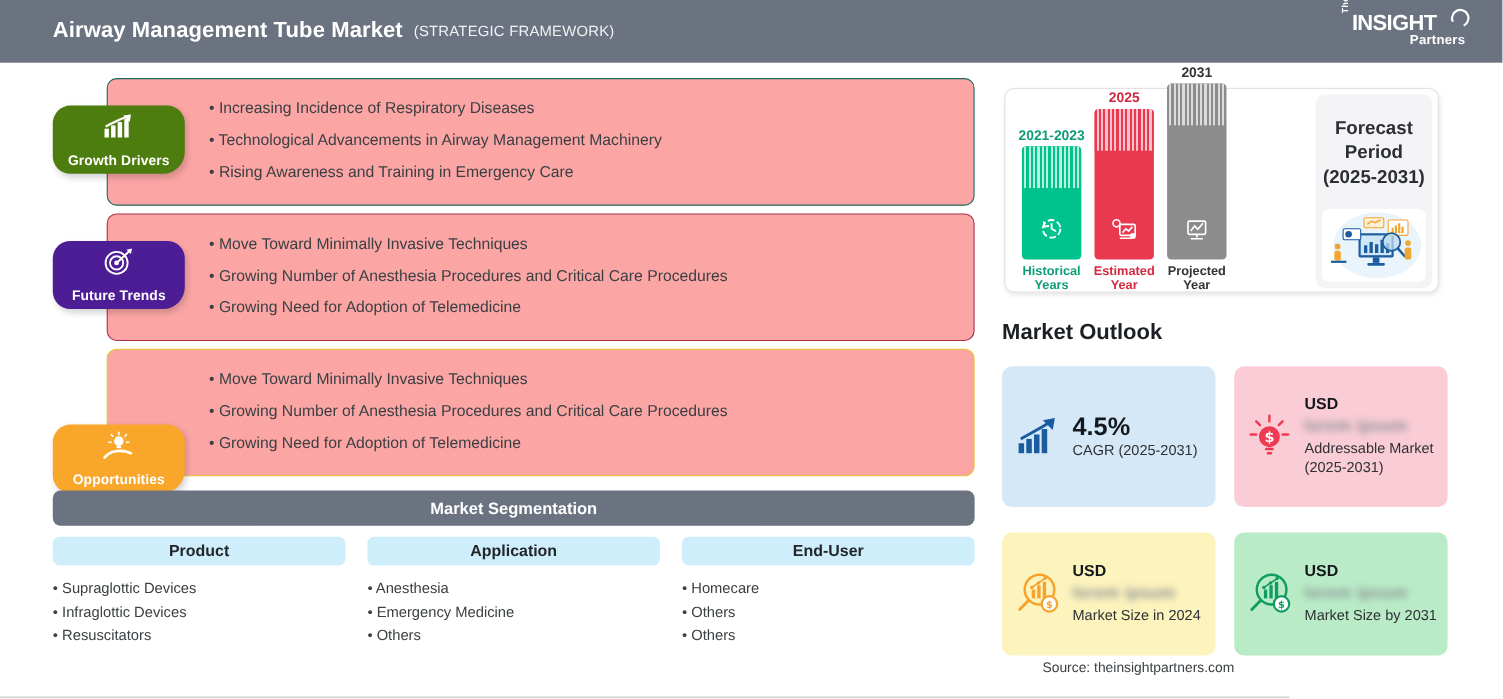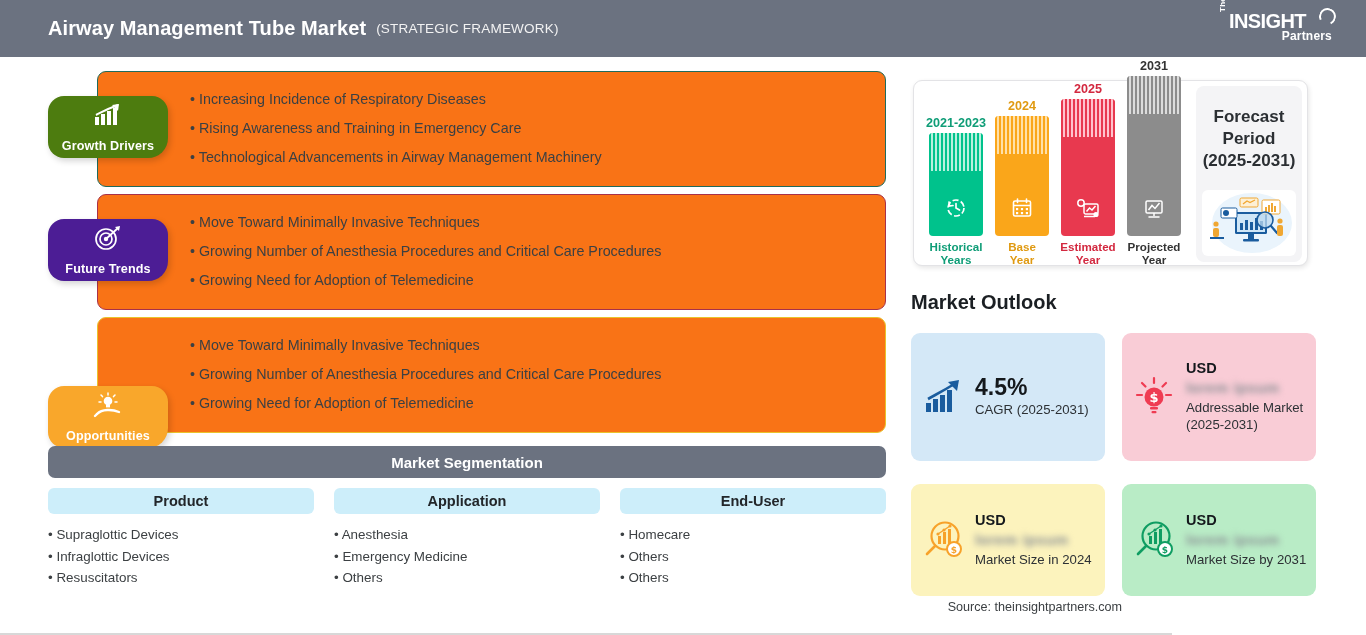--- a/index.html
+++ b/index.html
@@ -66,21 +66,21 @@
     border-bottom-color: transparent;
     transform: rotate(20deg);
   }
 
   
   .factor {
     position: absolute;
     left: 97px; width: 789px;
     border: 1.3px solid;
     border-radius: 9px;
-    background: #f97316;
+    background: #fca5a5;
     text-decoration: underline;
   }
   .factor.f0 { top: 71px;  height: 116px; border-color: #1f6b5c; }
   .factor.f1 { top: 194px; height: 116px; border-color: #a8314a; }
   .factor.f2 { top: 317px; height: 116px; border-color: #e9c32c; }
 
   .bullets {
     position: absolute; left: 92px; top: 0;
     height: 100%;
     display: flex; flex-direction: column;
@@ -262,22 +262,22 @@
       <span class="l-the">The</span>
       <span class="l-insight">INSIGHT</span>
       <span class="l-partners">Partners</span>
       <span class="l-arc"></span>
     </div>
   </div>
 
   <div class="factor f0">
     <div class="bullets">
       <div class="bullet">Increasing Incidence of Respiratory Diseases</div>
+      <div class="bullet">Technological Advancements in Airway Management Machinery</div>
       <div class="bullet">Rising Awareness and Training in Emergency Care</div>
-      <div class="bullet">Technological Advancements in Airway Management Machinery</div>
     </div>
   </div>
   <div class="pill p0">
     <span class="pill-icon">
       <svg width="30" height="24" viewBox="0 0 30 24">
         <rect x="2" y="14" width="4" height="8" fill="#fff"></rect>
         <rect x="8" y="11" width="4" height="11" fill="#fff"></rect>
         <rect x="14" y="8" width="4" height="14" fill="#fff"></rect>
         <rect x="20" y="5" width="4" height="17" fill="#fff"></rect>
         <path d="M3 12 C9 9, 14 6, 25 2" stroke="#fff" stroke-width="2" fill="none"></path>
@@ -374,43 +374,20 @@
             <svg width="24" height="24" viewBox="0 0 24 24">
               <circle cx="12" cy="12" r="8" stroke="#fff" stroke-width="1.7" fill="none" stroke-dasharray="6 2.5"></circle>
               <path d="M12 7.5 L12 12 L15.5 14" stroke="#fff" stroke-width="1.7" fill="none" stroke-linecap="round"></path>
               <path d="M5 6 L5.5 10 L9 9.5" stroke="#fff" stroke-width="1.7" fill="none" stroke-linecap="round"></path>
             </svg>
           </span>
         </div>
         <span class="fc-caption" style="color:#0f9d77">Historical Years</span>
       </div>
 
-      <div class="fc-bar-wrap">
-        <span class="fc-year" style="color:#e09a12">2024</span>
-        <div class="fc-bar" style="height:120px;background:#faa61a">
-          <div class="fc-stripes" style="background:repeating-linear-gradient(90deg,#faa61a 0 2px,#ffe0a8 2px 4px)"></div>
-          <span class="fc-bar-icon">
-            <svg width="24" height="24" viewBox="0 0 24 24">
-              <rect x="3.5" y="5" width="17" height="15" rx="1.6" stroke="#fff" stroke-width="1.6" fill="none"></rect>
-              <line x1="3.5" y1="9.5" x2="20.5" y2="9.5" stroke="#fff" stroke-width="1.6"></line>
-              <line x1="7.5" y1="3" x2="7.5" y2="6.5" stroke="#fff" stroke-width="1.6" stroke-linecap="round"></line>
-              <line x1="16.5" y1="3" x2="16.5" y2="6.5" stroke="#fff" stroke-width="1.6" stroke-linecap="round"></line>
-              <g fill="#fff">
-                <rect x="6" y="12" width="2.2" height="2.2"></rect>
-                  <rect x="10.9" y="12" width="2.2" height="2.2"></rect>
-                <rect x="15.8" y="12" width="2.2" height="2.2"></rect>
-                <rect x="6" y="16" width="2.2" height="2.2"></rect>
-                  <rect x="10.9" y="16" width="2.2" height="2.2"></rect>
-                <rect x="15.8" y="16" width="2.2" height="2.2"></rect>
-              </g>
-            </svg>
-          </span>
-        </div>
-        <span class="fc-caption" style="color:#e09a12">Base Year</span>
-      </div>
 
       <div class="fc-bar-wrap">
         <span class="fc-year" style="color:#d3283f">2025</span>
         <div class="fc-bar" style="height:137px;background:#e8394f">
           <div class="fc-stripes" style="background:repeating-linear-gradient(90deg,#e8394f 0 2px,#ffc3cd 2px 4px)"></div>
           <span class="fc-bar-icon">
             <svg width="26" height="24" viewBox="0 0 26 24">
               <rect x="9" y="8" width="14" height="10" rx="1.4" stroke="#fff" stroke-width="1.5" fill="none"></rect>
               <path d="M11.5 15.5 L14.5 12 L17 14 L20.5 10" stroke="#fff" stroke-width="1.5" fill="none"></path>
               <circle cx="6" cy="7" r="3.2" stroke="#fff" stroke-width="1.5" fill="none"></circle>

